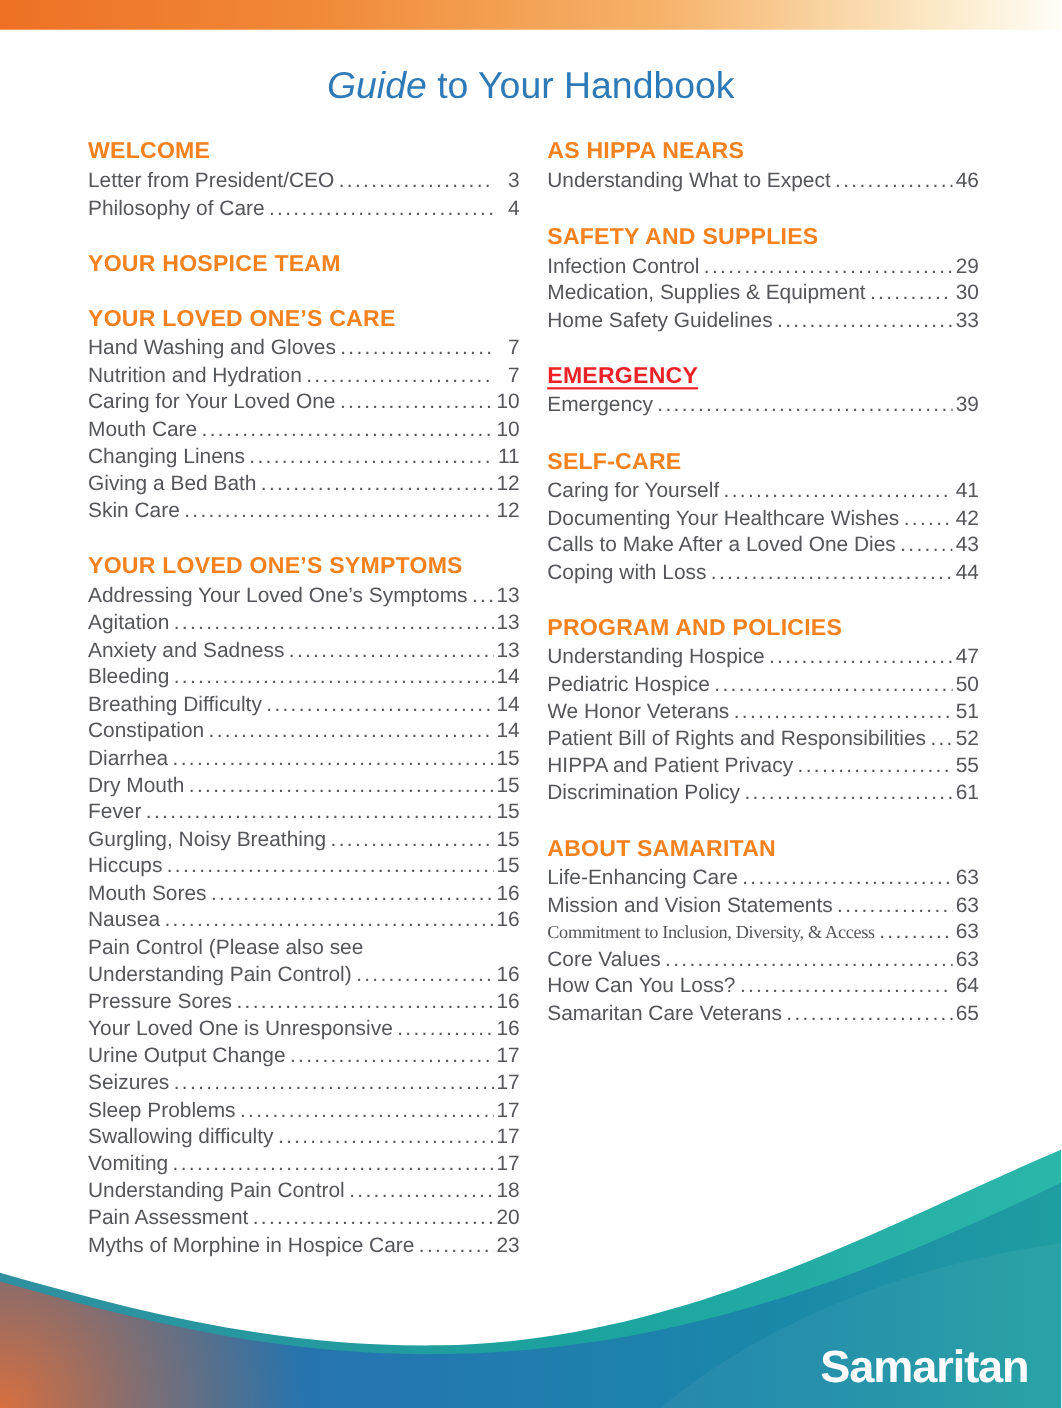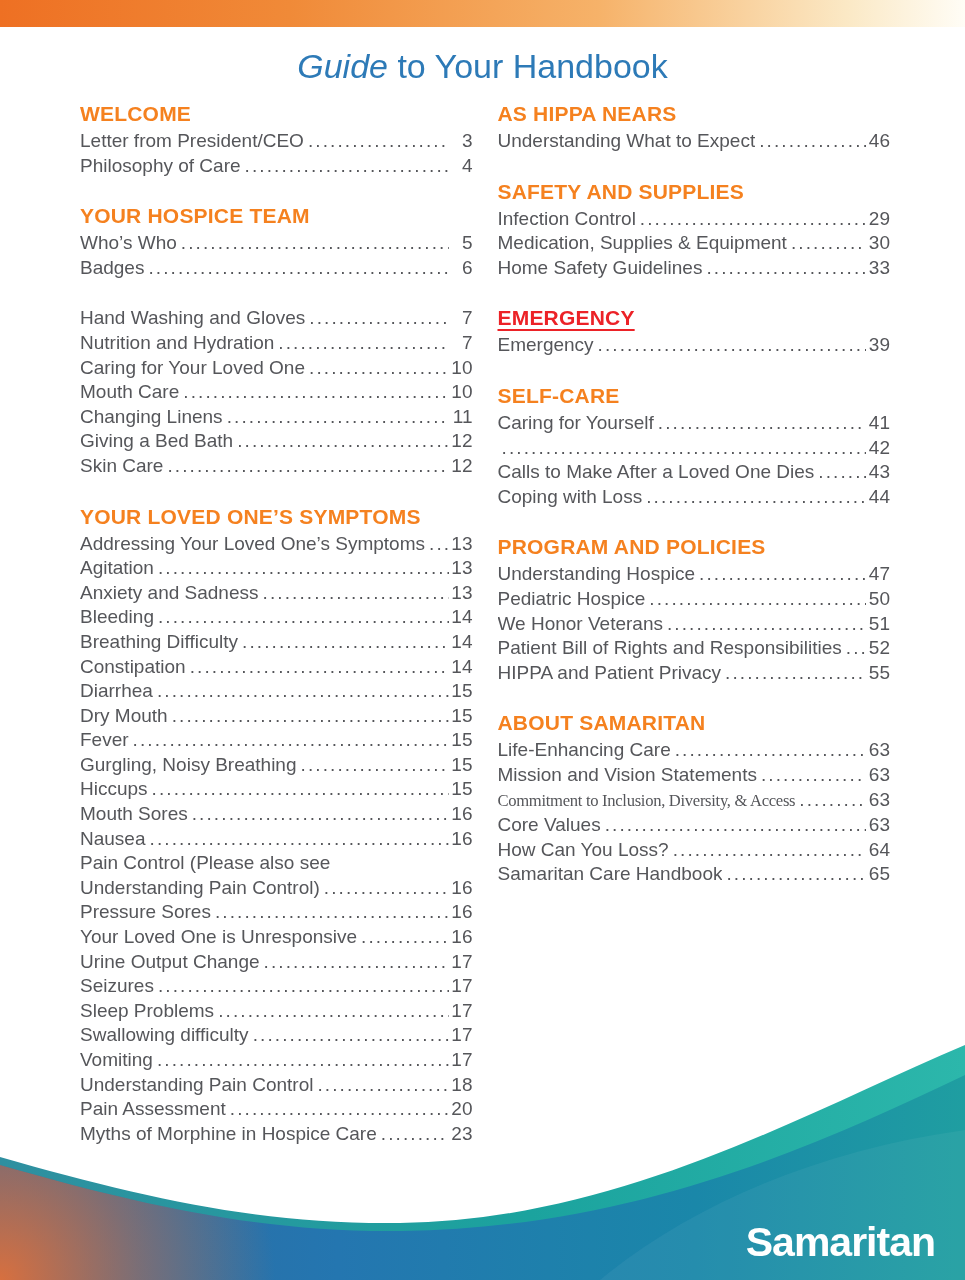--- a/index.html
+++ b/index.html
@@ -20,21 +20,21 @@
     height: 27px;
     background: linear-gradient(to right,
       var(--topbar_left) 0%,
       #f08a38 30%,
       #f6b269 62%,
       #fbe9c6 88%,
       #fffdf6 100%);
   }
 
   .title {
-    margin: 0;
+    margin: 12px;
     padding-top: 44px;
     text-align: center;
     font-size: 34px;
     font-weight: normal;
     color: var(--title_blue);
     line-height: 44px;
   }
   .title .title-italic { font-style: italic; }
 
   .columns {
@@ -131,35 +131,24 @@
             <div class="entry">
               <span class="label">Philosophy of Care</span>
               <span class="dots"></span>
               <span class="page-num">4</span>
             </div>
           </div>
   </section>
 
   <section class="toc-section">
     <h2 class="sec-heading">YOUR HOSPICE TEAM</h2>
-    <div class="sec-entries">
-            <div class="entry">
-              <span class="label">Who’s Who</span>
-              <span class="dots"></span>
-              <span class="page-num">5</span>
-            </div>
-            <div class="entry">
-              <span class="label">Badges</span>
-              <span class="dots"></span>
-              <span class="page-num">6</span>
-            </div>
-          </div>
-  </section>
-
-  <section class="toc-section">
+  </section>
+
+  <section class="toc-section">
+    <h2 class="sec-heading">YOUR LOVED ONE’S CARE</h2>
     <div class="sec-entries">
             <div class="entry">
               <span class="label">Hand Washing and Gloves</span>
               <span class="dots"></span>
               <span class="page-num">7</span>
             </div>
             <div class="entry">
               <span class="label">Nutrition and Hydration</span>
               <span class="dots"></span>
               <span class="page-num">7</span>
@@ -367,20 +356,21 @@
 
   <section class="toc-section">
     <h2 class="sec-heading">SELF-CARE</h2>
     <div class="sec-entries">
             <div class="entry">
               <span class="label">Caring for Yourself</span>
               <span class="dots"></span>
               <span class="page-num">41</span>
             </div>
             <div class="entry">
+              <span class="label">Documenting Your Healthcare Wishes</span>
               <span class="dots"></span>
               <span class="page-num">42</span>
             </div>
             <div class="entry">
               <span class="label">Calls to Make After a Loved One Dies</span>
               <span class="dots"></span>
               <span class="page-num">43</span>
             </div>
             <div class="entry">
               <span class="label">Coping with Loss</span>
@@ -411,20 +401,25 @@
             <div class="entry">
               <span class="label">Patient Bill of Rights and Responsibilities</span>
               <span class="dots"></span>
               <span class="page-num">52</span>
             </div>
             <div class="entry">
               <span class="label">HIPPA and Patient Privacy</span>
               <span class="dots"></span>
               <span class="page-num">55</span>
             </div>
+            <div class="entry">
+              <span class="label">Discrimination Policy</span>
+              <span class="dots"></span>
+              <span class="page-num">61</span>
+            </div>
           </div>
   </section>
 
   <section class="toc-section">
     <h2 class="sec-heading">ABOUT SAMARITAN</h2>
     <div class="sec-entries">
             <div class="entry">
               <span class="label">Life-Enhancing Care</span>
               <span class="dots"></span>
               <span class="page-num">63</span>
@@ -443,21 +438,21 @@
               <span class="label">Core Values</span>
               <span class="dots"></span>
               <span class="page-num">63</span>
             </div>
             <div class="entry">
               <span class="label">How Can You Loss?</span>
               <span class="dots"></span>
               <span class="page-num">64</span>
             </div>
             <div class="entry">
-              <span class="label">Samaritan Care Handbook</span>
+              <span class="label">Samaritan Care Veterans</span>
               <span class="dots"></span>
               <span class="page-num">65</span>
             </div>
           </div>
   </section>
 </div>
   </div>
 
   <div class="footer">
     <svg width="965" height="235" viewBox="0 0 965 235" preserveAspectRatio="none">

